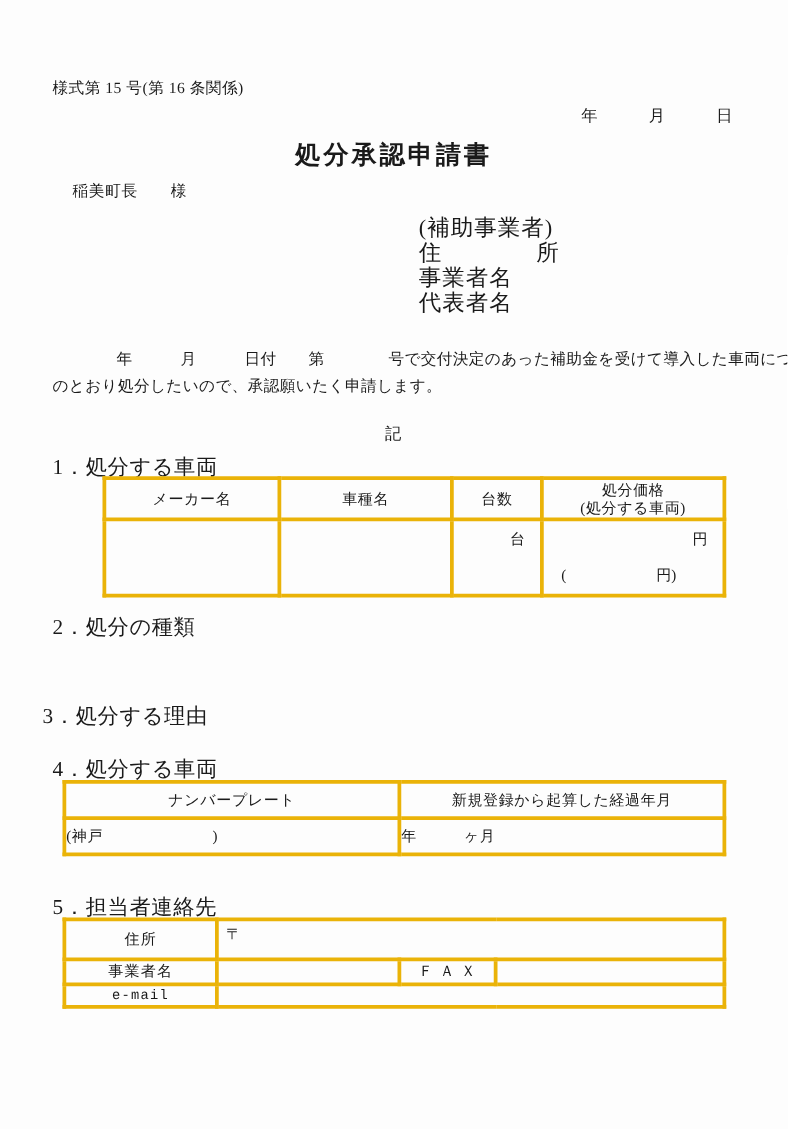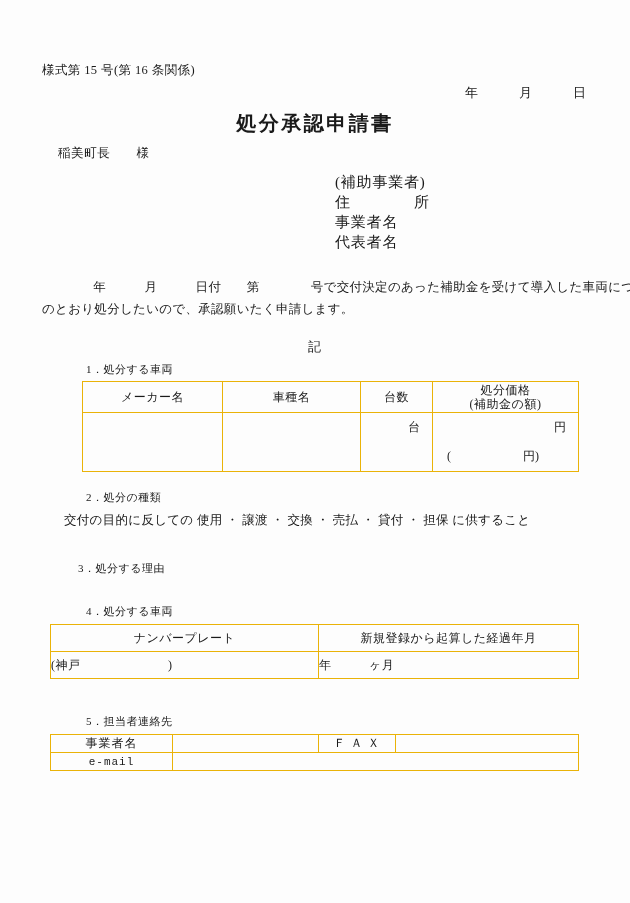--- a/index.html
+++ b/index.html
@@ -51,21 +51,21 @@
     top: 145px;
     font-size: 12.5px;
     white-space: pre;
     letter-spacing: 0.6px;
   }
 
   
   .applicant {
     left: 335px;
     top: 172px;
-    font-size: 15px;
+    font-size: 18px;
     line-height: 20px;
     letter-spacing: 0.8px;
   }
   .applicant div { white-space: pre; }
 
   
   .body-para {
     left: 42px;
     top: 276px;
     width: 548px;
@@ -80,24 +80,23 @@
     left: 0;
     top: 338px;
     width: 630px;
     text-align: center;
     font-size: 13px;
     letter-spacing: 1px;
   }
 
   
   .sec-head {
-    font-size: 11px;
+    font-size: 17px;
     letter-spacing: 0.5px;
     white-space: nowrap;
-    margin-left: 44px;
   }
   .sec1 { left: 42px; top: 362px; }
   .sec2 { left: 42px; top: 490px; }
   .sec2-body {
     left: 64px;
     top: 512px;
     font-size: 12.5px;
     white-space: pre;
     letter-spacing: 0.3px;
   }
@@ -105,21 +104,21 @@
   .sec4 { left: 42px; top: 604px; }
   .sec5 { left: 42px; top: 714px; }
 
   
   table {
     border-collapse: collapse;
     font-size: 12px;
     table-layout: fixed;
   }
   table td, table th {
-    border: 1px solid #eab308;
+    border: 3px solid #eab308;
     font-weight: normal;
     padding: 0;
     vertical-align: middle;
   }
 
   
   #table-vehicles {
     left: 82px;
     top: 381px;
     width: 496px;
@@ -224,39 +223,38 @@
         <col style="width:72px">
         <col style="width:146px">
     </colgroup>
     <thead>
       <tr>
         <th>メーカー名</th>
         <th>車種名</th>
         <th>台数</th>
         <th>
           <div>処分価格</div>
-          <div>(補助金の額)</div>
+          <div>(処分する車両)</div>
         </th>
       </tr>
     </thead>
     <tbody>
       <tr>
         <td></td>
         <td></td>
         <td class="cell-unit-right">台</td>
         <td class="price-cell">
           <span class="price-top">円</span>
           <span class="price-bottom">(　　　　　　円)</span>
         </td>
       </tr>
     </tbody>
   </table>
 
   <div class="abs sec-head sec2">2．処分の種類</div>
-  <div class="abs sec2-body">交付の目的に反しての 使用 ・ 譲渡 ・ 交換 ・ 売払 ・ 貸付 ・ 担保 に供すること</div>
 
   <div class="abs sec-head sec3">3．処分する理由</div>
 
   <div class="abs sec-head sec4">4．処分する車両</div>
   <table class="abs" id="table-plate">
     <colgroup>
         <col style="width:268px">
         <col style="width:260px">
       </colgroup>
     <thead>
@@ -275,20 +273,26 @@
 
   <div class="abs sec-head sec5">5．担当者連絡先</div>
   <table class="abs" id="table-contact">
     <colgroup>
       <col style="width:122px">
         <col style="width:146px">
         <col style="width:77px">
         <col style="width:183px">
     </colgroup>
     <tbody>
+      <tr class="r-addr">
+        <th>住所</th>
+        <td class="postal-cell" colspan="3">
+          <span>〒</span>
+        </td>
+      </tr>
       <tr class="r-short">
         <th>事業者名</th>
         <td></td>
         <th>Ｆ Ａ Ｘ</th>
         <td></td>
       </tr>
       <tr class="r-short">
         <th class="mono-label">e-mail</th>
         <td colspan="3"></td>
       </tr>

